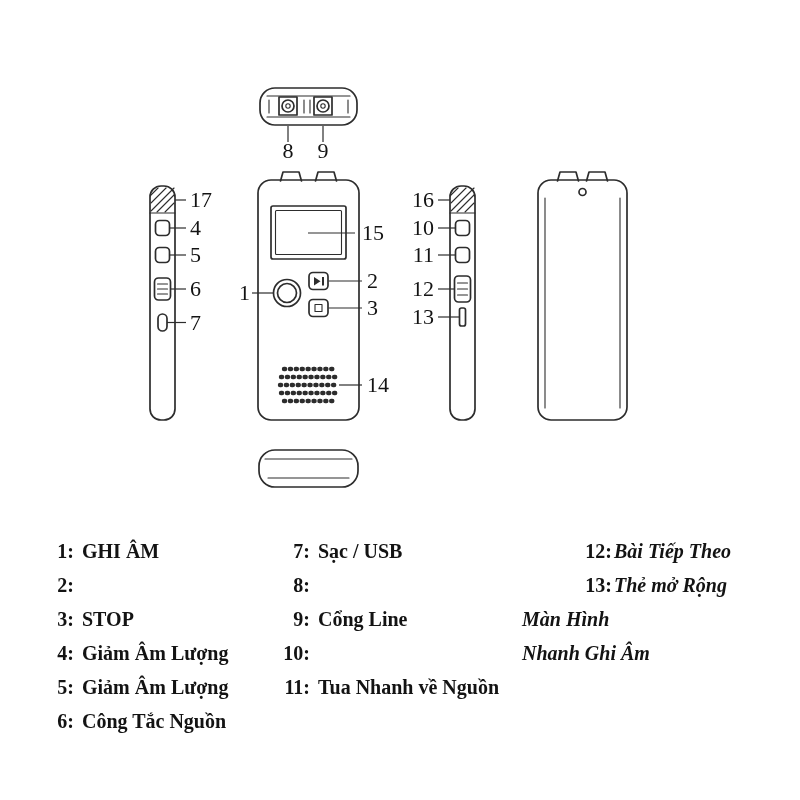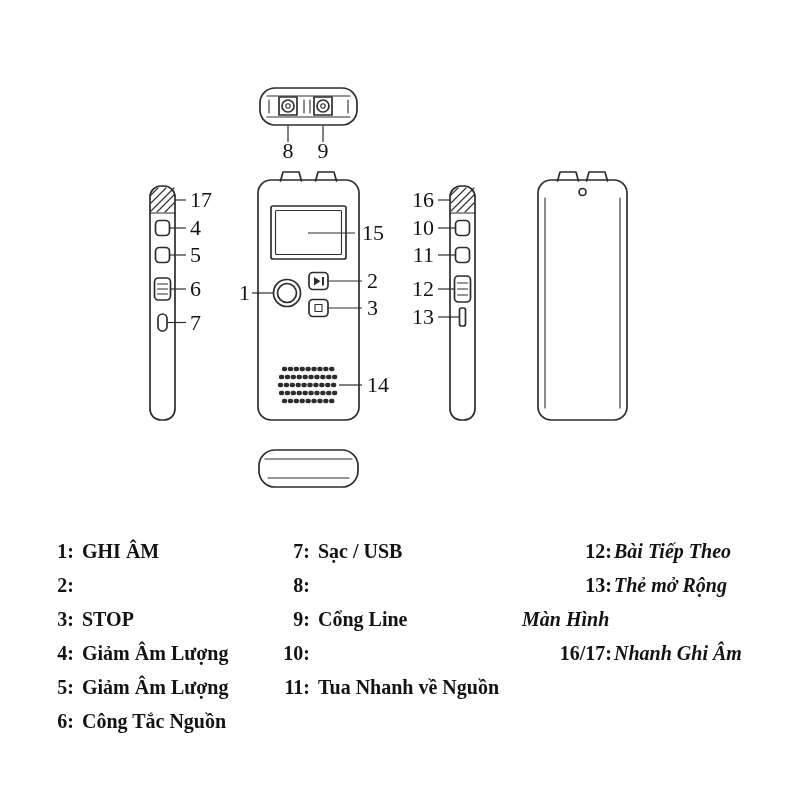--- a/index.html
+++ b/index.html
@@ -246,18 +246,17 @@
       <span class="legend-lbl">Bài Tiếp Theo</span>
     </div>
     <div class="legend-row">
       <span class="legend-num">13:</span>
       <span class="legend-lbl">Thẻ mở Rộng</span>
     </div>
     <div class="legend-row">
       <span class="legend-lbl">Màn Hình</span>
     </div>
     <div class="legend-row">
-      <span class="legend-num">16/17:</span>
       <span class="legend-lbl">Nhanh Ghi Âm</span>
     </div>
   </div>
 
 </div>
 
 </body></html>

